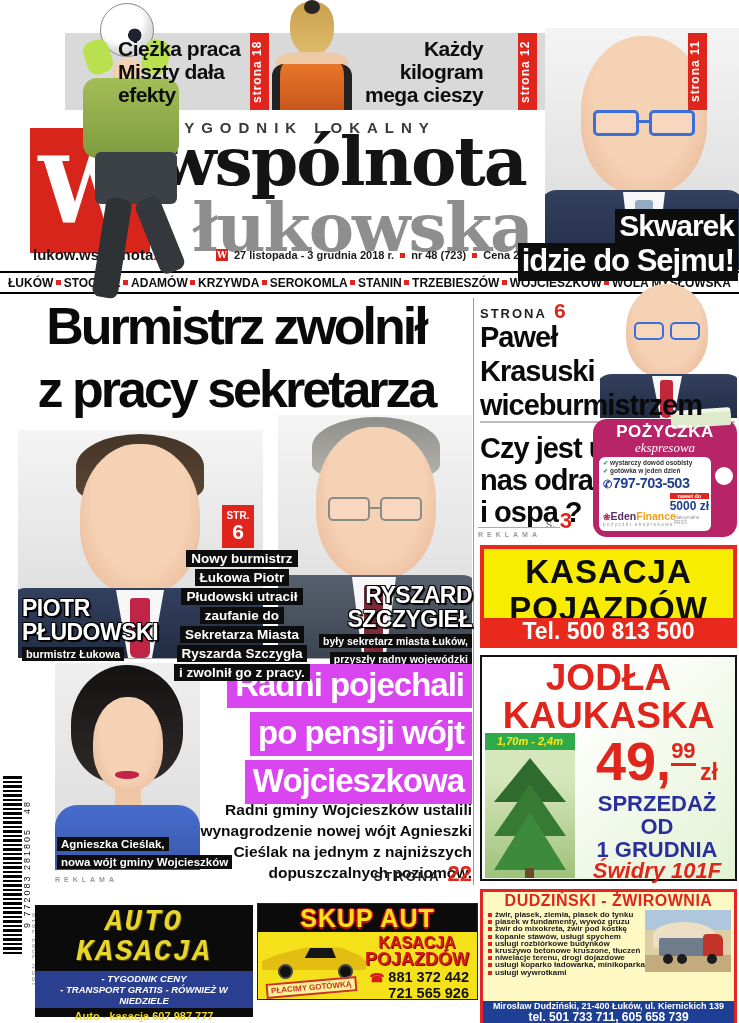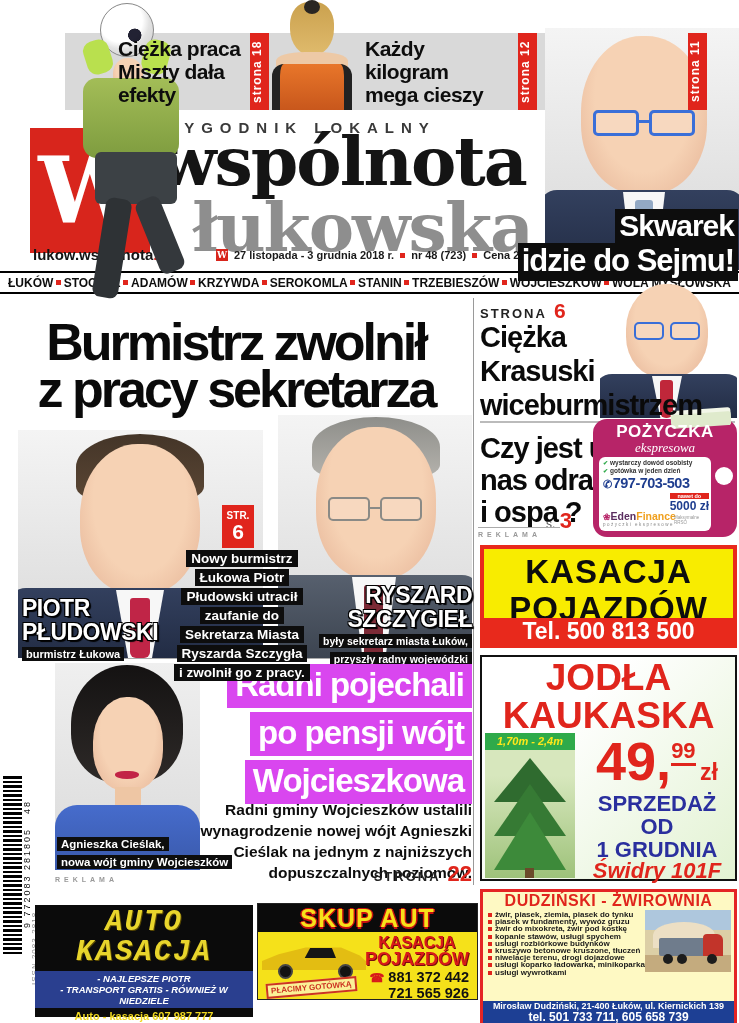--- a/index.html
+++ b/index.html
@@ -192,21 +192,21 @@
     <div>efekty</div>
   </div>
   <div class="abs vtab" style="left:250px; top:33px; height:77px;">strona 18</div>
 
   <div class="abs" style="left:268px; top:2px; width:88px; height:108px; z-index:2;">
     <div class="abs" style="left:22px; top:0; width:44px; height:54px; background:linear-gradient(#caa14e,#e0bb6d); border-radius:45% 45% 55% 55%;"></div>
     <div class="abs" style="left:36px; top:-2px; width:16px; height:14px; background:#2a2622; border-radius:50%;"></div>
     <div class="abs" style="left:8px; top:50px; width:72px; height:22px; background:#edc9a6; border-radius:40%;"></div>
     <div class="abs" style="left:4px; top:62px; width:80px; height:46px; background:linear-gradient(#e8762a,#c8571c); border-radius:12px 12px 0 0; border-left:8px solid #222; border-right:8px solid #222;"></div>
   </div>
-  <div class="abs teaser-title" style="left:365px; top:37px; z-index:4;">
+  <div class="abs teaser-title" style="left:365px; top:37px; z-index:4;text-align:right;">
     <div>Każdy</div>
     <div>kilogram</div>
     <div>mega cieszy</div>
   </div>
   <div class="abs vtab" style="left:518px; top:33px; height:77px;">strona 12</div>
 
   <div class="abs photo" style="left:545px; top:28px; width:194px; height:242px; z-index:1;">
     <div class="abs face" style="left:36px; top:8px; width:126px; height:158px;"></div>
     <div class="abs glasses" style="left:48px; top:82px; width:46px; height:26px;"></div>
     <div class="abs glasses" style="left:104px; top:82px; width:46px; height:26px;"></div>
@@ -253,21 +253,21 @@
       <span class="red-sq"></span>
     <span class="item">STANIN</span>
       <span class="red-sq"></span>
     <span class="item">TRZEBIESZÓW</span>
       <span class="red-sq"></span>
     <span class="item">WOJCIESZKÓW</span>
       <span class="red-sq"></span>
     <span class="item">WOLA MYSŁOWSKA</span>
   </div>
 
-  <div class="abs main-hl" style="top:312px;">Burmistrz zwolnił</div>
+  <div class="abs main-hl" style="top:296px;">Burmistrz zwolnił</div>
   <div class="abs main-hl" style="top:359px;">z pracy sekretarza</div>
 
   <div class="abs photo" style="left:18px; top:430px; width:245px; height:228px; z-index:1;">
     <div class="abs" style="left:58px; top:4px; width:128px; height:66px; background:linear-gradient(#443528,#5a4634); border-radius:50% 50% 20% 20%;"></div>
     <div class="abs face" style="left:62px; top:14px; width:120px; height:150px;"></div>
     <div class="abs suit" style="left:-10px; top:158px; width:265px; height:70px;"></div>
     <div class="abs shirt" style="left:98px; top:160px; width:48px; height:68px; clip-path:polygon(0 0,100% 0,75% 100%,25% 100%);"></div>
     <div class="abs tie" style="left:112px; top:168px; width:20px; height:60px; background:#c02547;"></div>
   </div>
   <div class="abs photo" style="left:278px; top:415px; width:194px; height:243px; z-index:1;">
@@ -308,21 +308,21 @@
   </div>
 
   <div class="abs vline"></div>
   <div class="abs hline-main"></div>
 
   <div class="abs strona" style="left:480px; top:299px;">
     <span class="lab">STRONA</span>
     <span class="num">6</span>
   </div>
   <div class="abs rc-hl" style="left:480px; top:320px; line-height:34px; z-index:3;">
-    <div>Ciężka</div>
+    <div>Paweł</div>
     <div>Krasuski</div>
     <div>wiceburmistrzem</div>
   </div>
   <div class="abs" style="left:600px; top:278px; width:137px; height:140px; z-index:2; overflow:hidden;">
     <div class="abs face" style="left:26px; top:6px; width:82px; height:94px;"></div>
     <div class="abs glasses" style="left:34px; top:44px; width:30px; height:18px; border-width:2px;"></div>
     <div class="abs glasses" style="left:70px; top:44px; width:30px; height:18px; border-width:2px;"></div>
     <div class="abs suit" style="left:-6px; top:96px; width:150px; height:44px;"></div>
     <div class="abs shirt" style="left:52px; top:98px; width:30px; height:42px; clip-path:polygon(0 0,100% 0,72% 100%,28% 100%);"></div>
     <div class="abs tie" style="left:60px; top:102px; width:13px; height:38px; background:#c0273a;"></div>
@@ -447,21 +447,21 @@
       <span>9 772083 281805</span>
       <span>48</span>
     </div>
   </div>
   <div class="abs issn">ISSN 2083-2818</div>
 
   <div class="abs ad-auto">
     <div class="t" style="padding-top:3px;">AUTO</div>
     <div class="t">KASACJA</div>
     <div class="auto-strip">
-      <div>- NAJLEPSZE PIOTR</div>
+      <div>- TYGODNIK CENY</div>
       <div>- TRANSPORT GRATIS - RÓWNIEŻ W NIEDZIELE</div>
     </div>
     <div class="ph" style="margin-top:2px;">Auto - kasacja 607 987 777</div>
 
   </div>
 
   <div class="abs ad-skup">
     <div class="skup-band">
       <span>SKUP AUT</span>
     </div>

